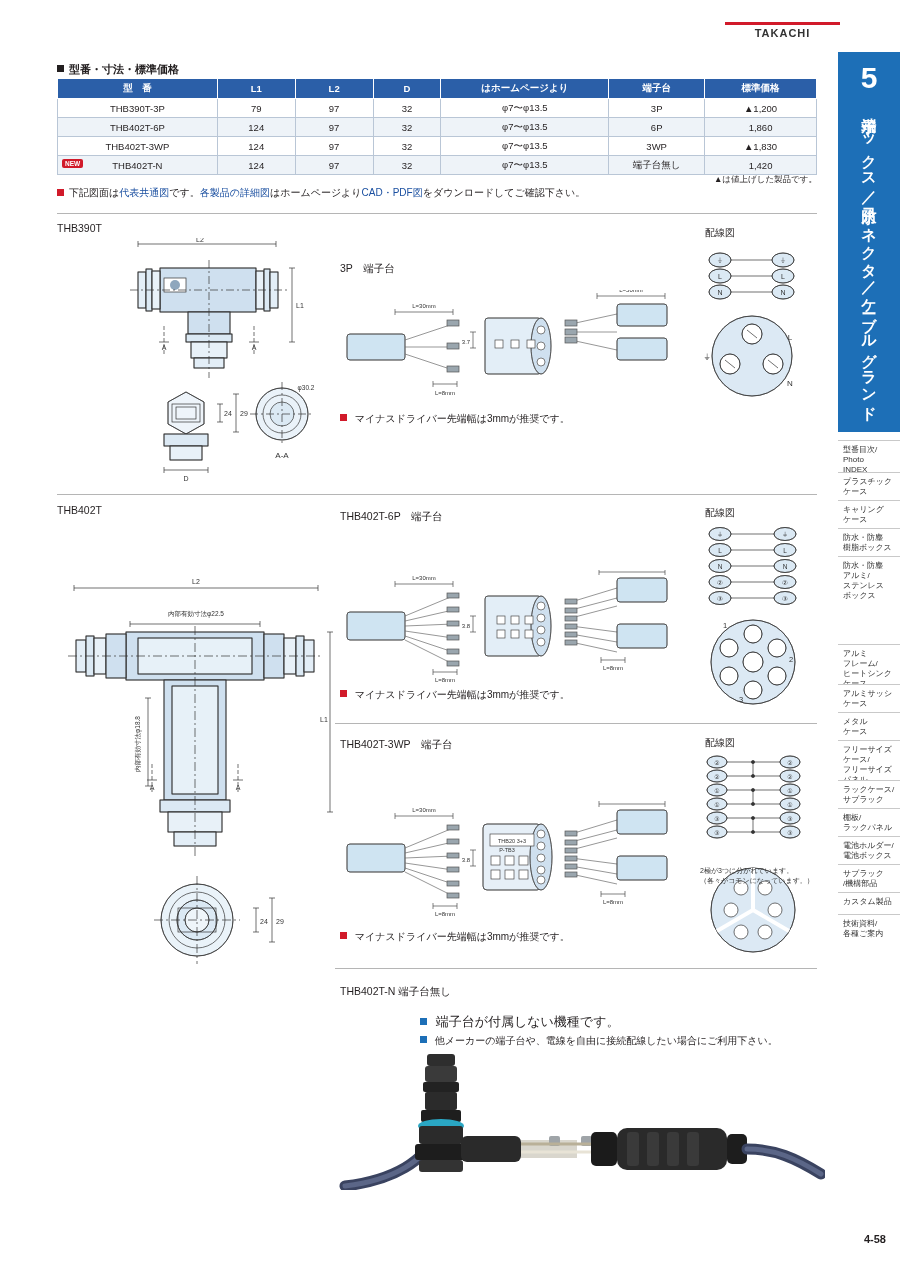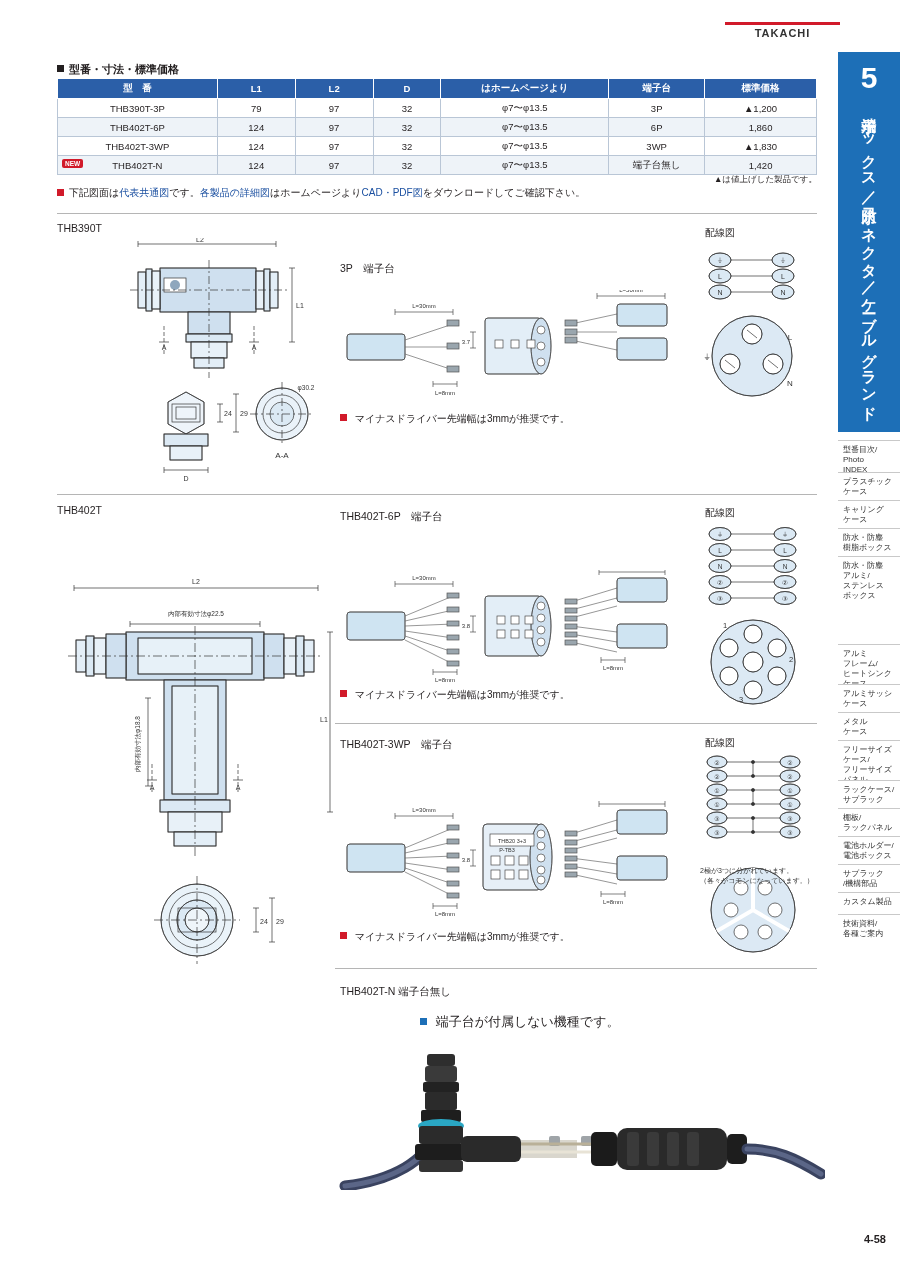--- a/index.html
+++ b/index.html
@@ -803,20 +803,23 @@
 
   <div class="tiny" style="left:700px; top:866px; width:130px; font-size:7px; line-height:10px;">
     <div>2極が3つに分かれています。</div>
     <div>（各々がコモンになっています。）</div>
   </div>
 
   <div class="lbl" style="left:340px; top:985px;">THB402T-N 端子台無し</div>
   <div class="lbl bluesq" style="left:420px; top:1013px; font-size:13px;">
     <span>端子台が付属しない機種です。</span>
   </div>
+  <div class="lbl bluesq" style="left:420px; top:1034px; font-size:10px;">
+    <span>他メーカーの端子台や、電線を自由に接続配線したい場合にご利用下さい。</span>
+  </div>
 
   <svg class="drw" style="left:335px; top:1040px;" width="490" height="150">
     <g>
       <path d="M10 146 C 60 140, 90 120, 100 95 C 108 70, 108 45, 105 20" stroke="#3a4360" stroke-width="11" fill="none" stroke-linecap="round"></path>
       <path d="M10 146 C 60 140, 90 120, 100 95 C 108 70, 108 45, 105 20" stroke="#5b6687" stroke-width="5" fill="none" stroke-linecap="round"></path>
 
       <rect x="92" y="14" width="28" height="12" rx="3" fill="#2e2e2e"></rect>
       <rect x="90" y="26" width="32" height="16" rx="3" fill="#3a3a3a"></rect>
       <rect x="88" y="42" width="36" height="10" rx="2" fill="#222"></rect>
       <rect x="90" y="52" width="32" height="18" rx="2" fill="#2b2b2b"></rect>

